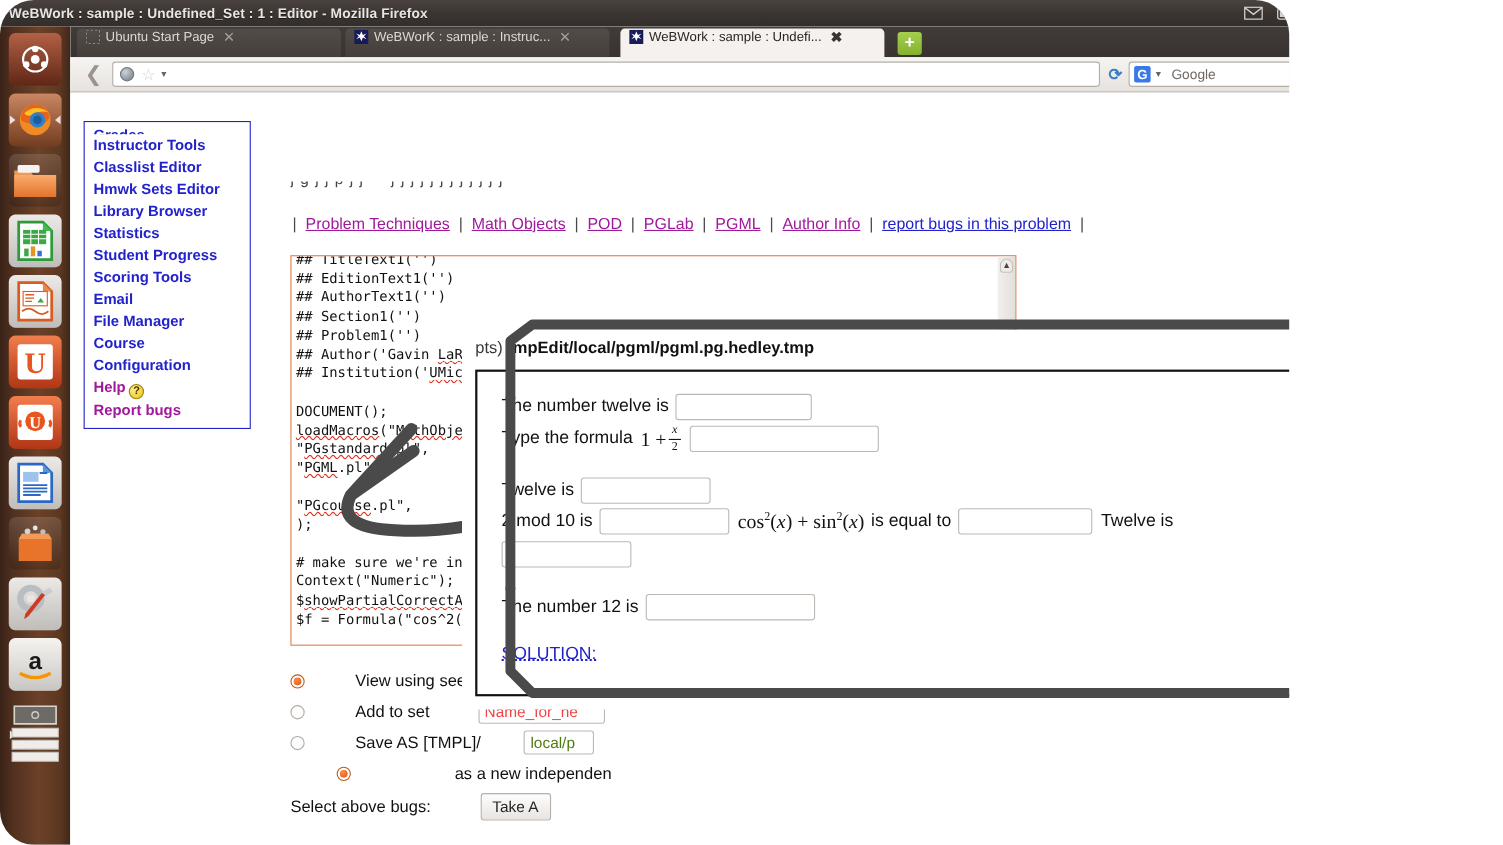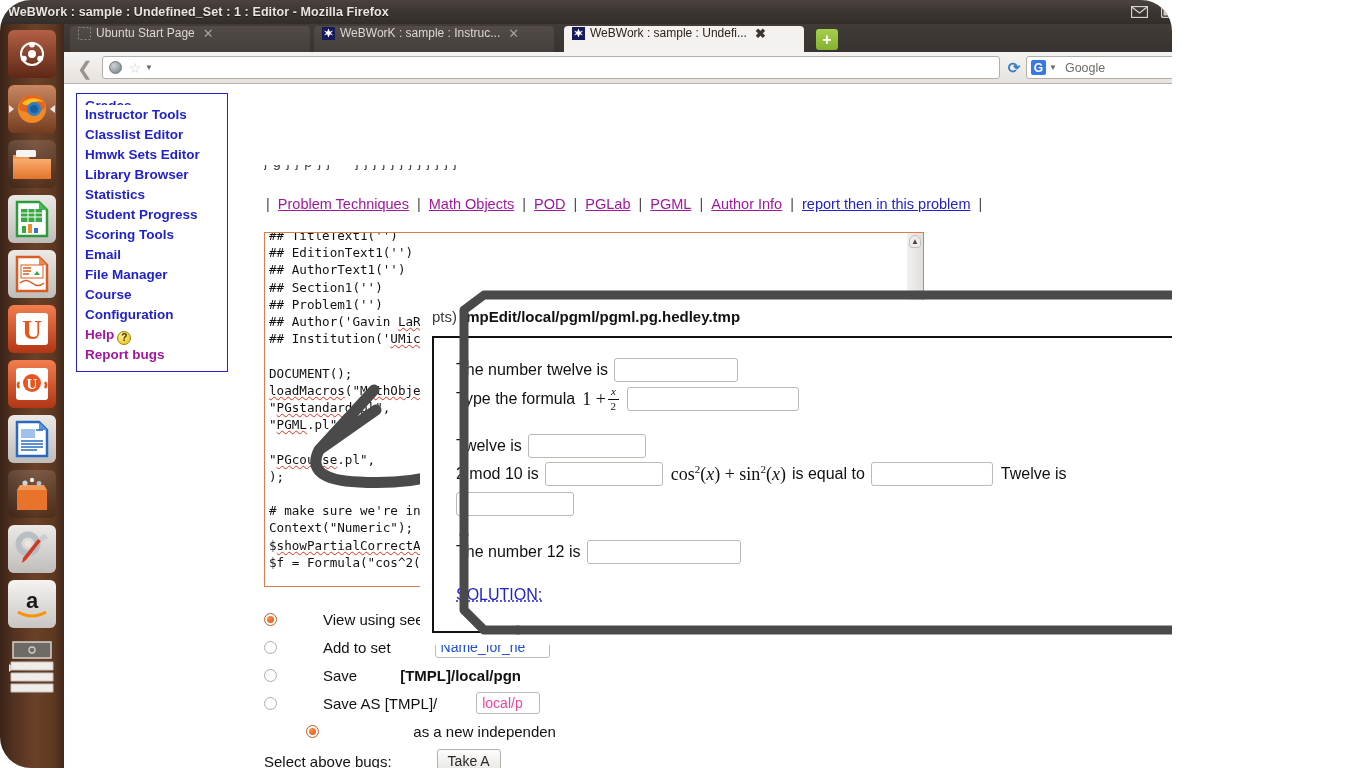--- a/index.html
+++ b/index.html
@@ -90,21 +90,21 @@
           overflow:hidden; }
   #pagescroll { position:absolute; right:0; top:0; width:14px; height:683px;
                 background: linear-gradient(to right,#f3f1ef,#e4e1de); border-left:1px solid #d2cfcb; }
   #pagethumb { position:absolute; left:2px; top:228px; width:10px; height:200px;
                background: linear-gradient(to right,#fbfbfb,#e3e0dc); border:1px solid #bab5b0;
                border-radius:5px; }
   #pagethumb .grip { position:absolute; left:2px; top:48%; width:6px; height:5px;
       background: repeating-linear-gradient(to bottom,#aaa5a0 0 1px,transparent 1px 2px); }
 
   
-  #sidebar { position:absolute; left:12px; top:8px; width:152px;
+  #sidebar { position:absolute; left:12px; top:25px; width:152px;
              border:1px solid #2222cc; background:#fff; padding:2px 0 6px 8px; }
   #sidebar .si { font-size:13.5px; font-weight:bold; color:#2222cc; line-height:20px;
                  white-space:nowrap; }
   #sidebar .si.clipped { height:9px; overflow:hidden; line-height:20px; }
   #sidebar .si.magenta { color:#a0189c; }
   #helpq { display:inline-block; width:14px;height:14px;border-radius:50%;
            background: radial-gradient(circle at 35% 30%, #ffee88, #e8c218);
            border:1px solid #9d8304; color:#3a2f00; font-size:10px; font-weight:bold;
            text-align:center; line-height:12px; vertical-align:-2px; margin-left:3px; }
 
@@ -434,21 +434,21 @@
         <a href="#">Math Objects</a>
         <span class="bar">|</span>
         <a href="#">POD</a>
         <span class="bar">|</span>
         <a href="#">PGLab</a>
         <span class="bar">|</span>
         <a href="#">PGML</a>
         <span class="bar">|</span>
         <a href="#">Author Info</a>
         <span class="bar">|</span>
-        <a href="#" class="blue">report then in this problem</a>
+        <a href="#" class="blue">report bugs in this problem</a>
         <span class="bar">|</span>
       </div>
 
       <div id="editor">
         <div id="codetext">## TitleText1('')
 ## EditionText1('')
 ## AuthorText1('')
 ## Section1('')
 ## Problem1('')
 ## Author('Gavin <span class="sq">LaRose</span>')
@@ -512,31 +512,26 @@
 
       <div id="opts">
         <div class="orow">
           <span class="rad on"></span>
           <span>View using seed</span>
           <span class="tin" style="width:80px;">1234</span>
         </div>
         <div class="orow">
           <span class="rad"></span>
           <span>Add to set</span>
-          <span class="tin" style="width:115px;color:#1d4ed8;">Name_for_ne</span>
-        </div>
-        <div class="orow">
-          <span class="rad"></span>
-          <span>Save</span>
-          <span style="font-weight:bold;margin-left:6px;">[TMPL]/local/pgn</span>
+          <span class="tin" style="width:115px;color:#ef4444;">Name_for_ne</span>
         </div>
         <div class="orow">
           <span class="rad"></span>
           <span>Save AS [TMPL]/</span>
-          <span class="tin" style="width:64px;color:#ec4899;margin-left:2px;">local/p</span>
+          <span class="tin" style="width:64px;color:#4d7c0f;margin-left:2px;">local/p</span>
         </div>
         <div class="orow subrow">
           <span class="rad on"></span>
           <span>as a new independen</span>
         </div>
         <div class="orow" style="margin-top:2px;">
           <span>Select above bugs:</span>
           <span class="btn">Take A</span>
         </div>
       </div>

